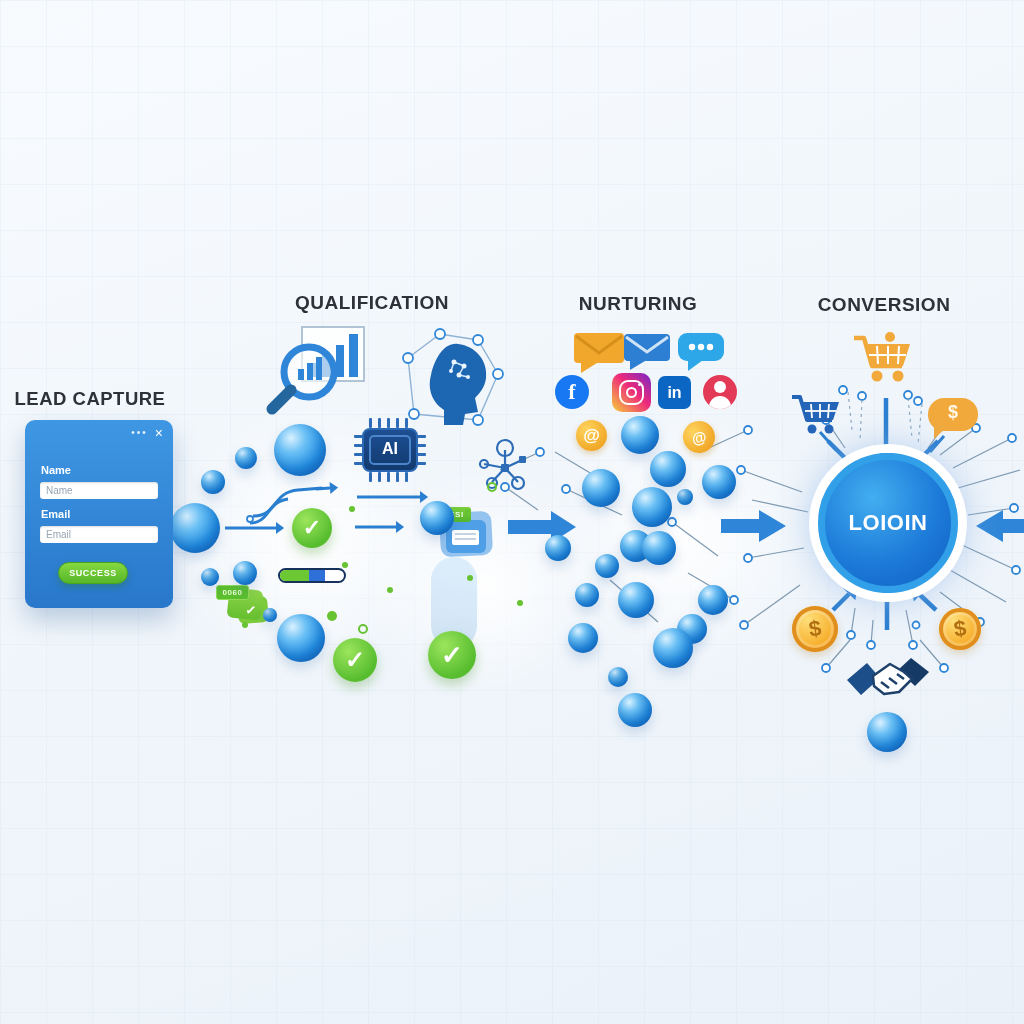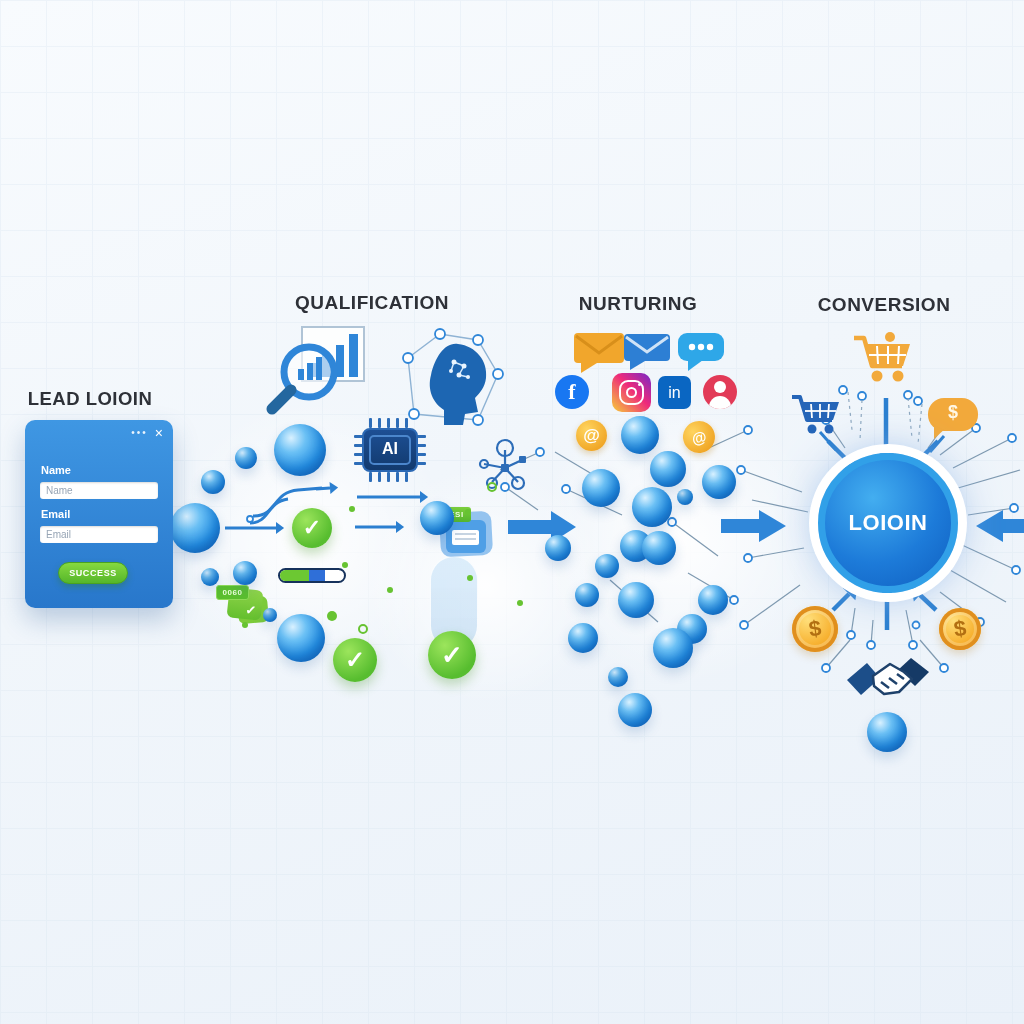--- a/index.html
+++ b/index.html
@@ -52,21 +52,21 @@
   .icon-wrap { position:absolute; z-index:2; }
   .chip-body { position:absolute; left:10px; top:12px; width:56px; height:44px; border-radius:8px;
                background:linear-gradient(180deg,#1d4f94,#123a6e); border:2px solid #2c69b4; }
   .chip-inner { position:absolute; inset:5px; border:2px solid #4b86cc; border-radius:5px; }
   .chip-label { position:absolute; left:10px; top:24px; width:56px; text-align:center; color:#ffffff;
                 font-weight:800; font-size:16px; z-index:2; }
 
   .soc { position:absolute; z-index:2; display:flex; align-items:center; justify-content:center; color:#fff; }
   .fb { width:34px; height:34px; border-radius:50%; background:#1877f2; font-weight:800; font-size:22px;
         font-family:"Liberation Serif",serif; }
-  .li { width:33px; height:33px; border-radius:7px; background:#0a66c2; font-weight:400; font-size:16px; }
+  .li { width:33px; height:33px; border-radius:7px; background:#0a66c2; font-weight:700; font-size:16px; }
   .insta { width:39px; height:39px; border-radius:10px;
            background:linear-gradient(45deg,#f7ce38 0%,#ee2a7b 55%,#7529c8 100%); }
   .insta .frame { position:absolute; inset:7px; border:2.5px solid #fff; border-radius:9px; }
   .insta .lens { position:absolute; left:14px; top:14px; width:11px; height:11px; border:2.5px solid #fff; border-radius:50%; }
   .insta .dot { position:absolute; right:10px; top:10px; width:3px; height:3px; border-radius:50%; background:#fff; }
   .person { width:34px; height:34px; border-radius:50%; background:#e23a57; overflow:hidden; }
   .person .p-head { position:absolute; left:11px; top:6px; width:12px; height:12px; border-radius:50%; background:#fff; }
   .person .p-body { position:absolute; left:6px; top:21px; width:22px; height:14px; border-radius:11px 11px 0 0; background:#fff; }
   .atcircle { border-radius:50%; background:radial-gradient(circle at 35% 30%, #ffd45e, #f0a626 75%);
               color:#ffffff; font-weight:800; box-shadow:0 3px 6px rgba(190,130,20,.3); }
@@ -210,21 +210,21 @@
     <line x1="833" y1="610" x2="849" y2="594" class="arr" stroke-width="4.5"></line>
     <polygon points="857.5913473914165,585.4086526085835 855.363961030679,600.363961030679 842.636038969321,587.636038969321" class="arr-h"></polygon>
     <line x1="887" y1="630" x2="887" y2="598" class="arr" stroke-width="4.5"></line>
     <polygon points="887,585.85 896,598 878,598" class="arr-h"></polygon>
     <line x1="936" y1="610" x2="920" y2="595" class="arr" stroke-width="4.5"></line>
     <polygon points="911.136122969698,586.6901152840918 926.155470159932,588.4341651627392 913.844529840068,601.5658348372608" class="arr-h"></polygon>
     <line x1="820" y1="432" x2="836" y2="450" class="arr" stroke-width="3"></line>
     <line x1="944" y1="436" x2="930" y2="452" class="arr" stroke-width="3"></line>
   </svg>
 
-<div class="hdr" style="left:5px;top:388px;width:170px;font-size:18.5px;">LEAD LOIOIN</div>
+<div class="hdr" style="left:5px;top:388px;width:170px;font-size:18.5px;">LEAD CAPTURE</div>
 <div class="hdr" style="left:287px;top:292px;">QUALIFICATION</div>
 <div class="hdr" style="left:553px;top:293px;">NURTURING</div>
 <div class="hdr" style="left:799px;top:294px;">CONVERSION</div>
 
 <div class="panel">
   <div class="panel-head">
     <span class="win-dots">•••</span>
     <span class="win-close">×</span>
   </div>
   <div class="f-label" style="top:44px;">Name</div>

